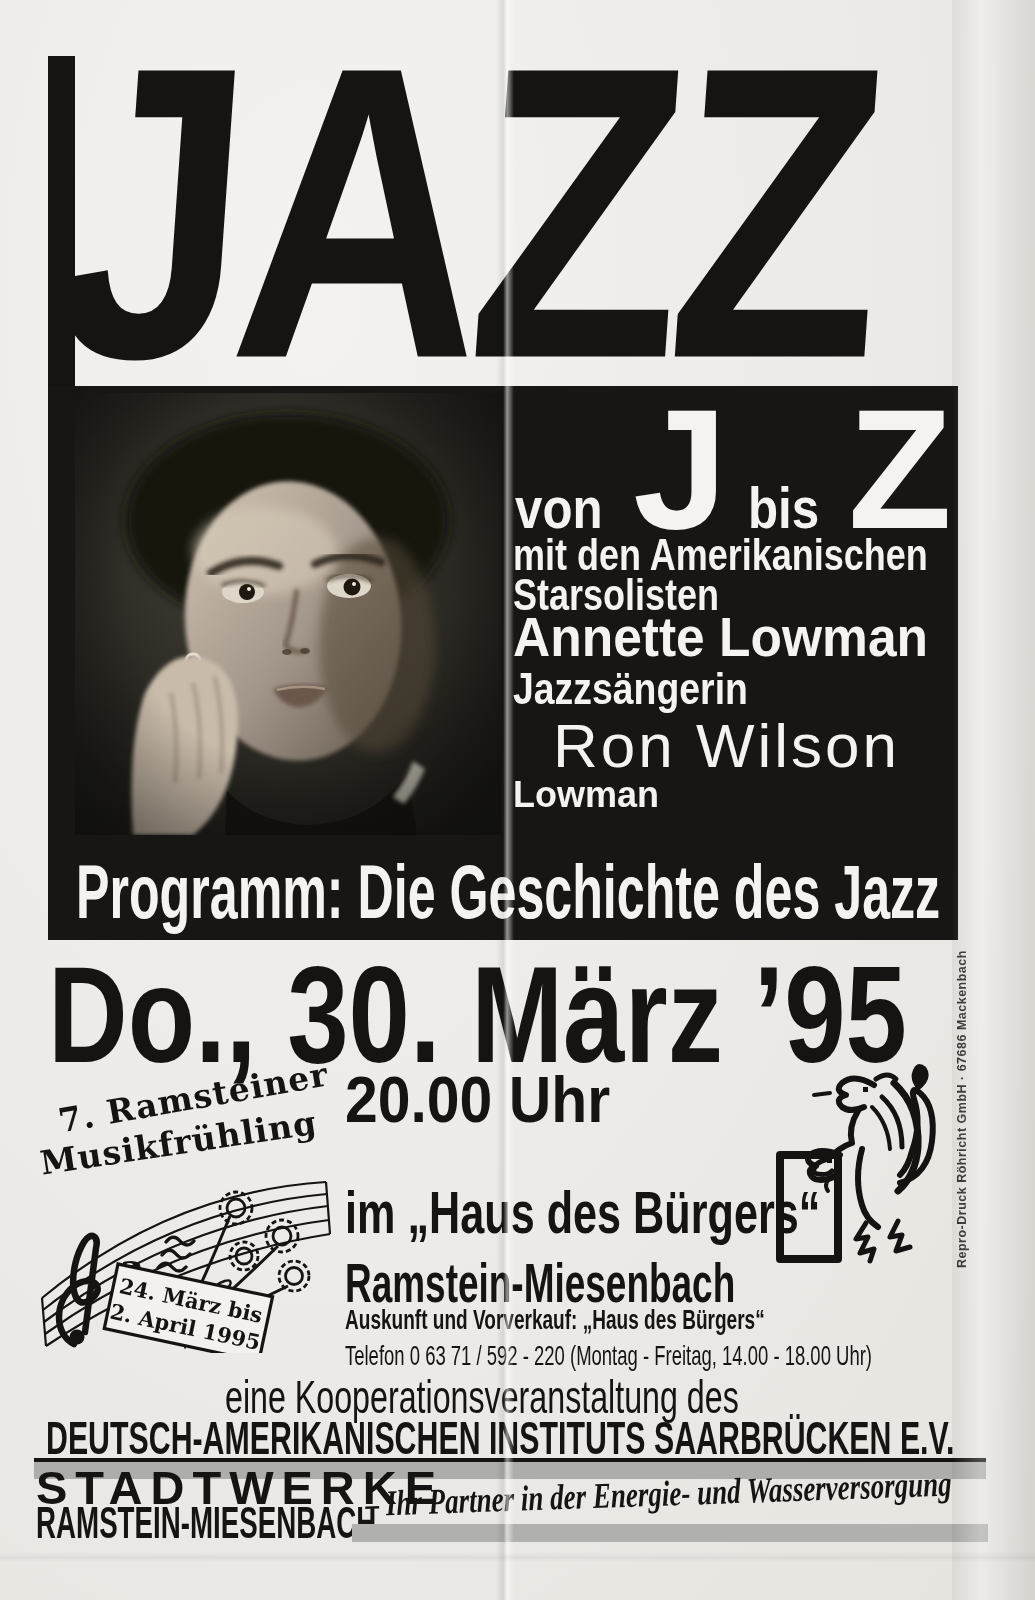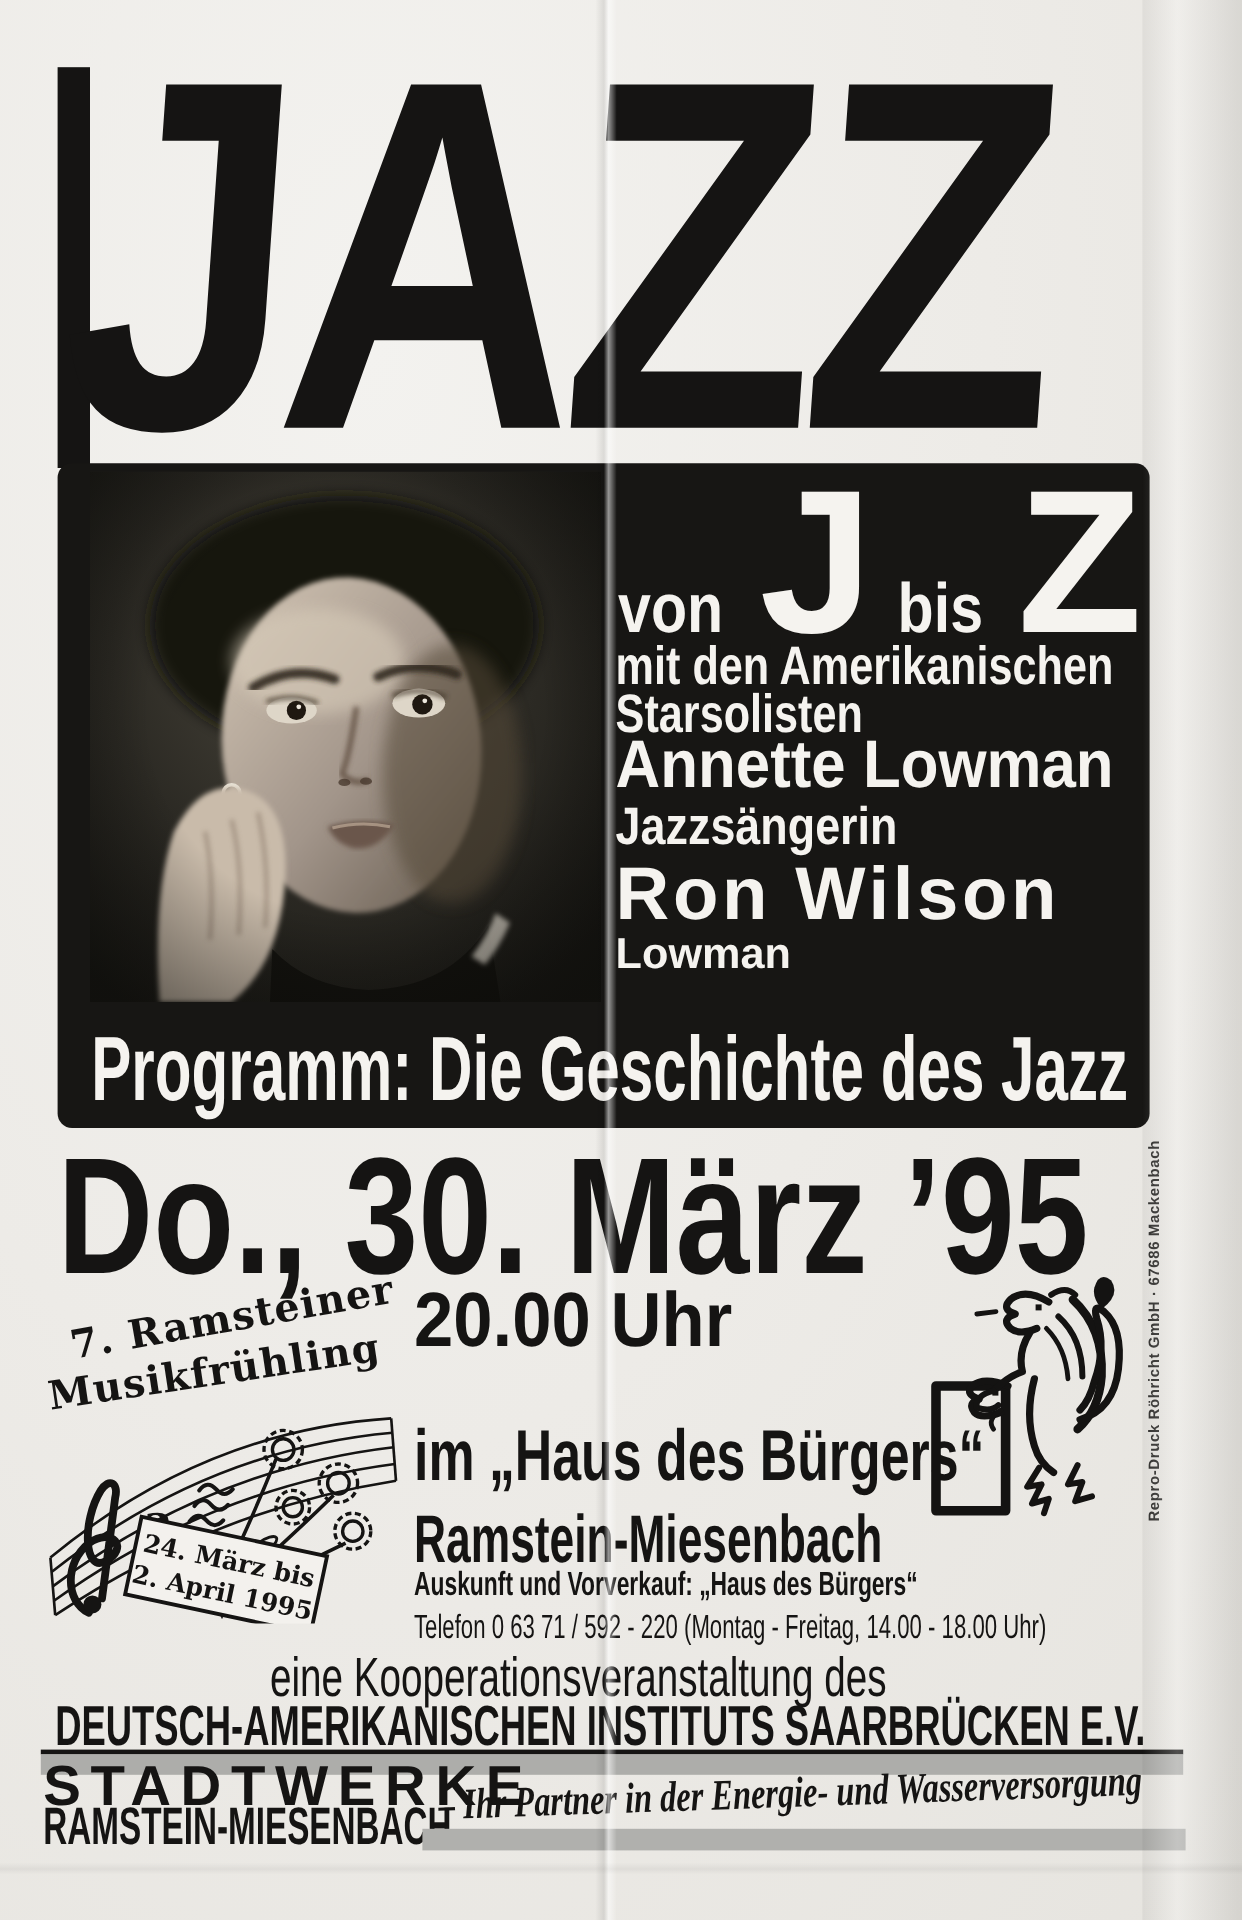--- a/index.html
+++ b/index.html
@@ -9,33 +9,33 @@
       radial-gradient(ellipse at 30% 18%, #f3f2ef 0%, #edebe7 50%, #e6e4df 100%);
     font-family:"Liberation Sans", sans-serif;color:#151413;
   }
   .t{position:absolute;line-height:1;white-space:nowrap;transform-origin:left top;}
   .wt{color:#f5f3ef;}
   .left-bar{position:absolute;left:48px;top:56px;width:27px;height:334px;background:#151413;}
   .headline{
     left:72px;top:5px;font-size:330px;font-weight:bold;letter-spacing:-10px;
     transform:skewX(-4deg) scaleX(1.04) scaleY(1.26);
   }
-  .black-box{position:absolute;left:48px;top:386px;width:910px;height:554px;background:#171614;overflow:hidden;border-radius:12px;}
+  .black-box{position:absolute;left:48px;top:386px;width:910px;height:554px;background:#171614;overflow:hidden;}
   .photo{position:absolute;left:27px;top:7px;width:426px;height:442px;}
   .sub-word{font-size:58px;font-weight:bold;transform:scaleX(.85);}
   .sub-cap{font-size:170px;font-weight:bold;}
   .sub-von{left:467px;top:93px;}
   .sub-jbig{left:585px;top:-2px;}
   .sub-bis{left:700px;top:93px;}
   .sub-zbig{left:800px;top:-2px;}
   .intro1{left:465px;top:146px;font-size:45px;font-weight:bold;transform:scaleX(.8);}
   .intro2{left:465px;top:186px;font-size:45px;font-weight:bold;transform:scaleX(.8);}
   .artist1-name{left:465px;top:223px;font-size:56px;font-weight:bold;transform:scaleX(.92);}
   .artist1-role{left:465px;top:281px;font-size:44px;font-weight:bold;transform:scaleX(.85);}
-  .artist2-name{left:465px;top:329px;font-size:62px;font-weight:bold;letter-spacing:3px;}
+  .artist2-name{left:465px;top:329px;font-size:62px;font-weight:normal;letter-spacing:3px;padding-left:40px;}
   .artist2-role{left:465px;top:391px;font-size:36px;font-weight:bold;}
   .program{left:28px;top:468px;font-size:76px;font-weight:bold;transform:scaleX(.66);}
   .date{left:48px;top:945px;font-size:138px;font-weight:bold;transform:scaleX(.8);}
   .time{left:345px;top:1068px;font-size:64px;font-weight:bold;transform:scaleX(.92);}
   .venue1{left:345px;top:1183px;font-size:60px;font-weight:bold;transform:scaleX(.72);}
   .venue2{left:345px;top:1255px;font-size:56px;font-weight:bold;transform:scaleX(.66);}
   .fest-t1{left:56px;top:1105px;font-family:"DejaVu Serif",serif;font-weight:bold;font-size:33px;letter-spacing:1px;transform:rotate(-10deg);}
   .fest-t2{left:38px;top:1147px;font-family:"DejaVu Serif",serif;font-weight:bold;font-size:33px;letter-spacing:1px;transform:rotate(-8.5deg);}
   .fest-art{position:absolute;left:30px;top:1168px;width:305px;height:185px;}
   .lion{position:absolute;left:770px;top:1063px;width:172px;height:205px;}

